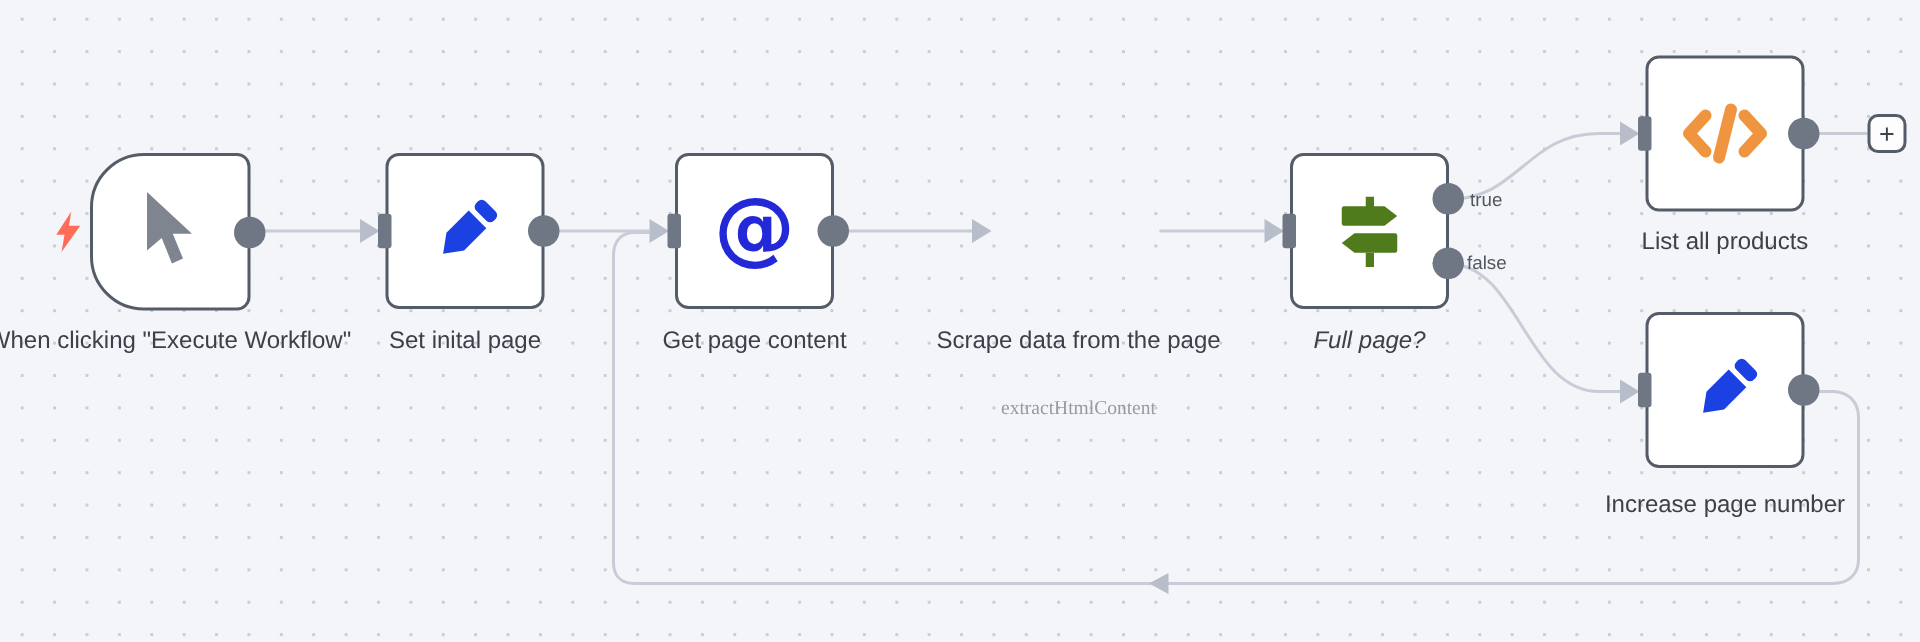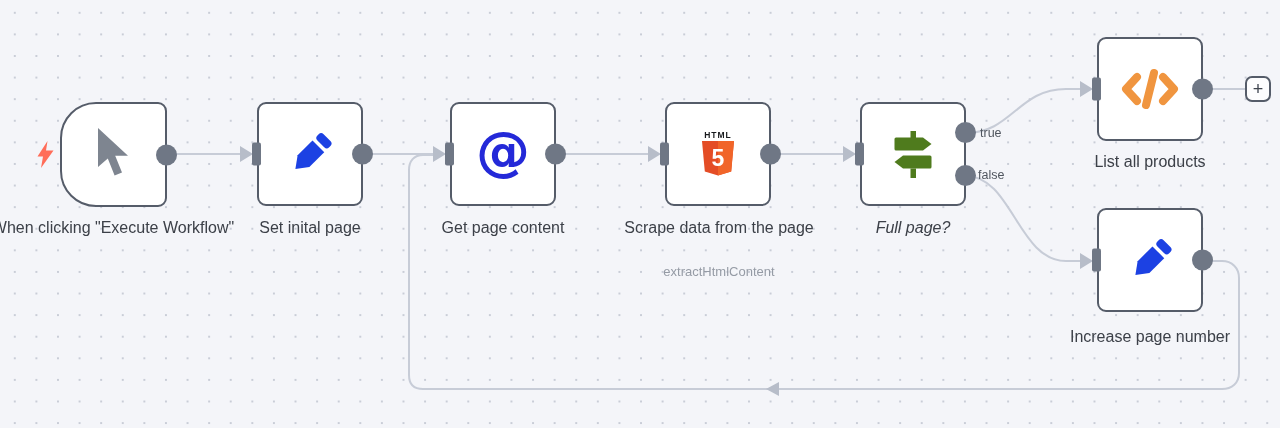--- a/index.html
+++ b/index.html
@@ -58,21 +58,21 @@
   .lbl4 { left: 624px; top: 216px; width: 190px; }
   .lbl5 { left: 788px; top: 216px; width: 250px; font-style: italic; }
   .lbl6 { left: 1025px; top: 150px; width: 250px; }
   .lbl7 { left: 1035px; top: 325px; width: 230px; white-space: nowrap; }
 
   .sub {
     position: absolute; text-align: center; white-space: nowrap;
     font-size: 13px; line-height: 18px; color: #959ba5;
   }
   .sub3 { left: 378px; top: 242px; width: 250px; }
-  .sub4 { left: 624px; top: 263px; width: 190px; }
+  .sub4 { left: 624px; top: 263px; width: 190px; font-family: Liberation Serif, serif; }
 
   .portlbl { position: absolute; font-size: 12.5px; color: #50565f; }
   .portlbl.t { left: 980px; top: 126px; }
   .portlbl.f { left: 978px; top: 168px; text-align: center; }
 
   .add-btn {
     position: absolute; left: 1245px; top: 76px; width: 26px; height: 26px;
     background: #fdfdfe; border: 2px solid #555c69; border-radius: 7px;
     display: flex; align-items: center; justify-content: center;
     font-size: 18px; line-height: 1; color: #3e444e; cursor: pointer;
@@ -126,30 +126,20 @@
   </div>
 
   <div class="node n3">
     <span class="in-tab"></span>
     <svg class="icon" width="60" height="60" viewBox="0 0 60 60">
       <text x="30" y="46" text-anchor="middle" font-size="54" font-weight="bold" font-family="DejaVu Sans, Liberation Sans, sans-serif" fill="#2429d8">@</text>
     </svg>
     <span class="out"></span>
   </div>
 
-  <div class="node n4">
-    <span class="in-tab"></span>
-    <svg class="icon" width="42" height="48" viewBox="0 0 42 48">
-      <text x="21" y="8" text-anchor="middle" font-size="8.5" font-weight="bold" letter-spacing="1" font-family="Liberation Sans, sans-serif" fill="#17191c">HTML</text>
-      <polygon points="5,11 37,11 34.2,41.5 21,45.5 7.8,41.5" fill="#e44d26"></polygon>
-      <polygon points="21,11 37,11 34.2,41.5 21,45.5" fill="#f16529"></polygon>
-      <text x="21" y="36" text-anchor="middle" font-size="23" font-weight="bold" font-family="Liberation Sans, sans-serif" fill="#ffffff">5</text>
-    </svg>
-    <span class="out"></span>
-  </div>
 
   <div class="node n5">
     <span class="in-tab"></span>
     <svg class="icon" width="46" height="47" viewBox="0 0 46 47">
       <g fill="#4f7b1d">
         <rect x="20.5" y="0" width="5.5" height="7"></rect>
         <path d="M6 6.5 H33 L41.5 13 L33 19.5 H6 Q4.5 19.5 4.5 18 V8 Q4.5 6.5 6 6.5 Z"></path>
         <path d="M40 24.5 H13 L4.5 31 L13 37.5 H40 Q41.5 37.5 41.5 36 V26 Q41.5 24.5 40 24.5 Z"></path>
         <rect x="20.5" y="37.5" width="5.5" height="9.5"></rect>
       </g>

